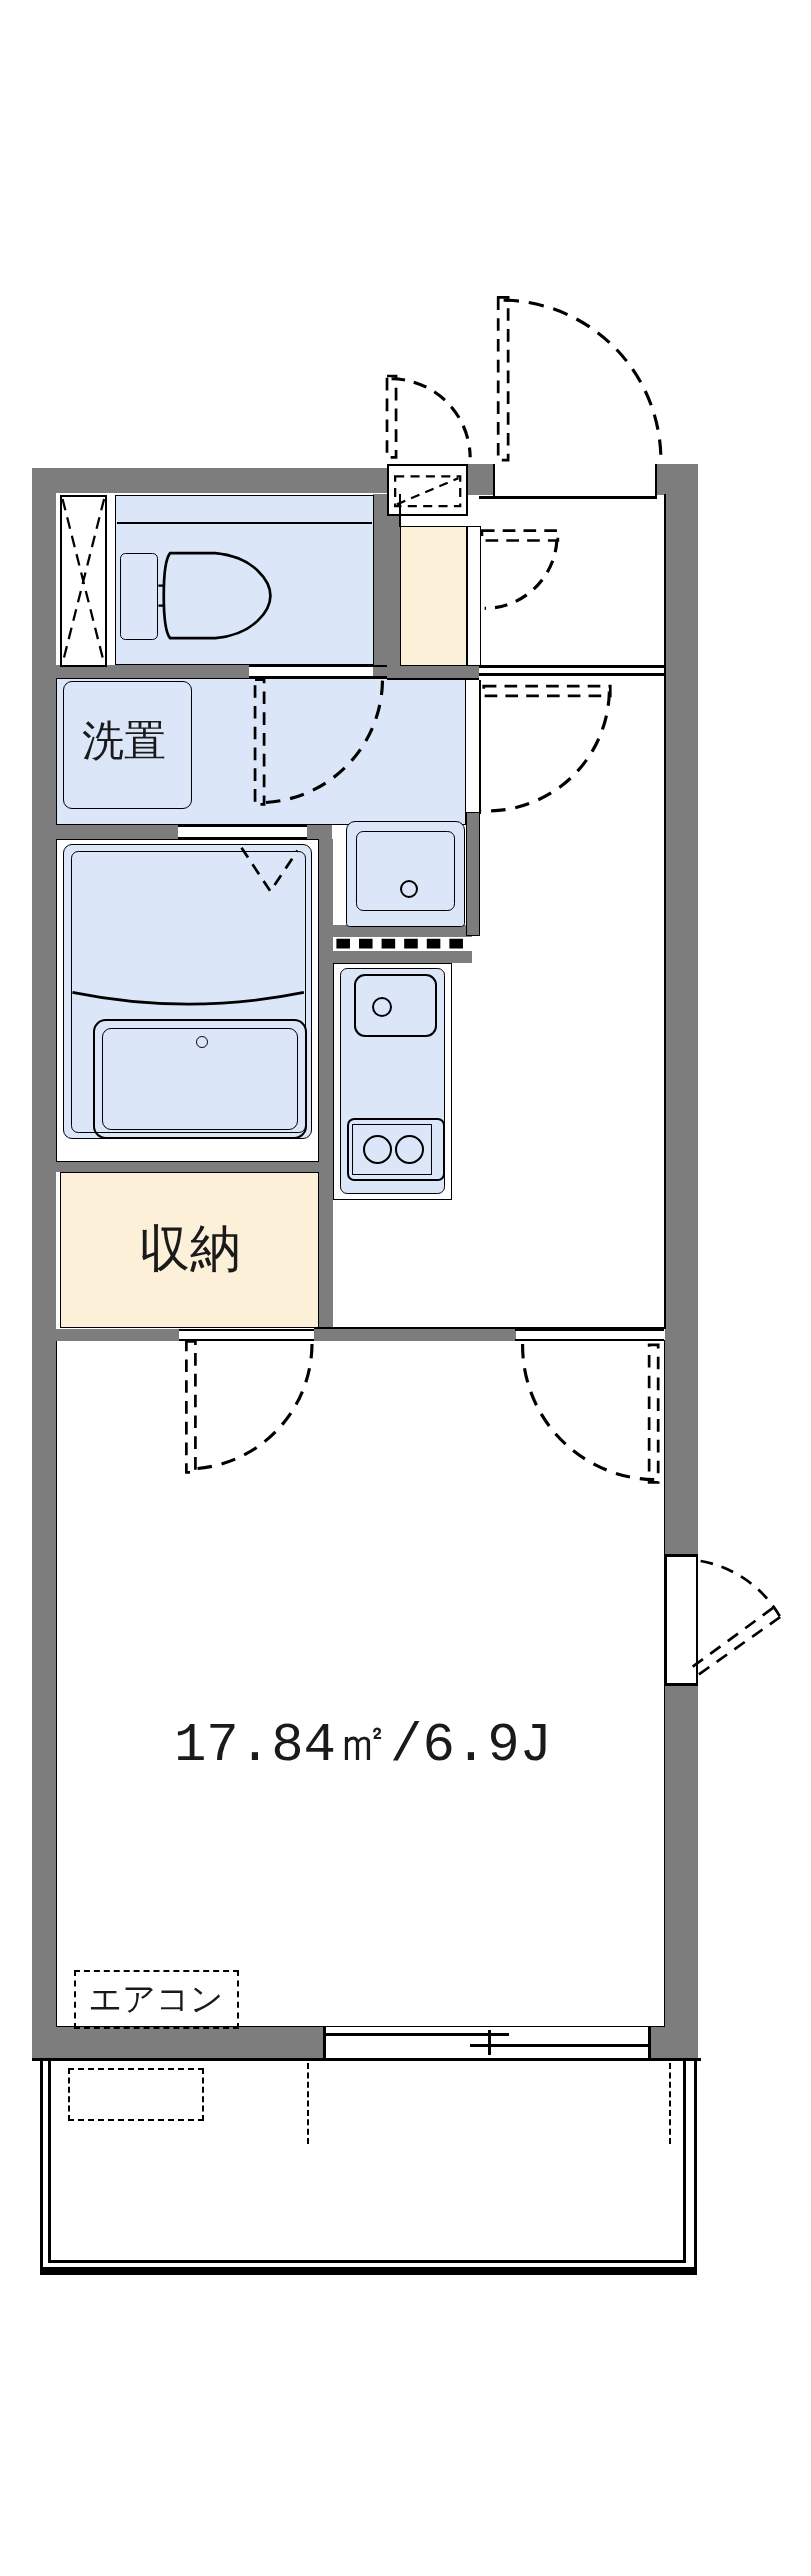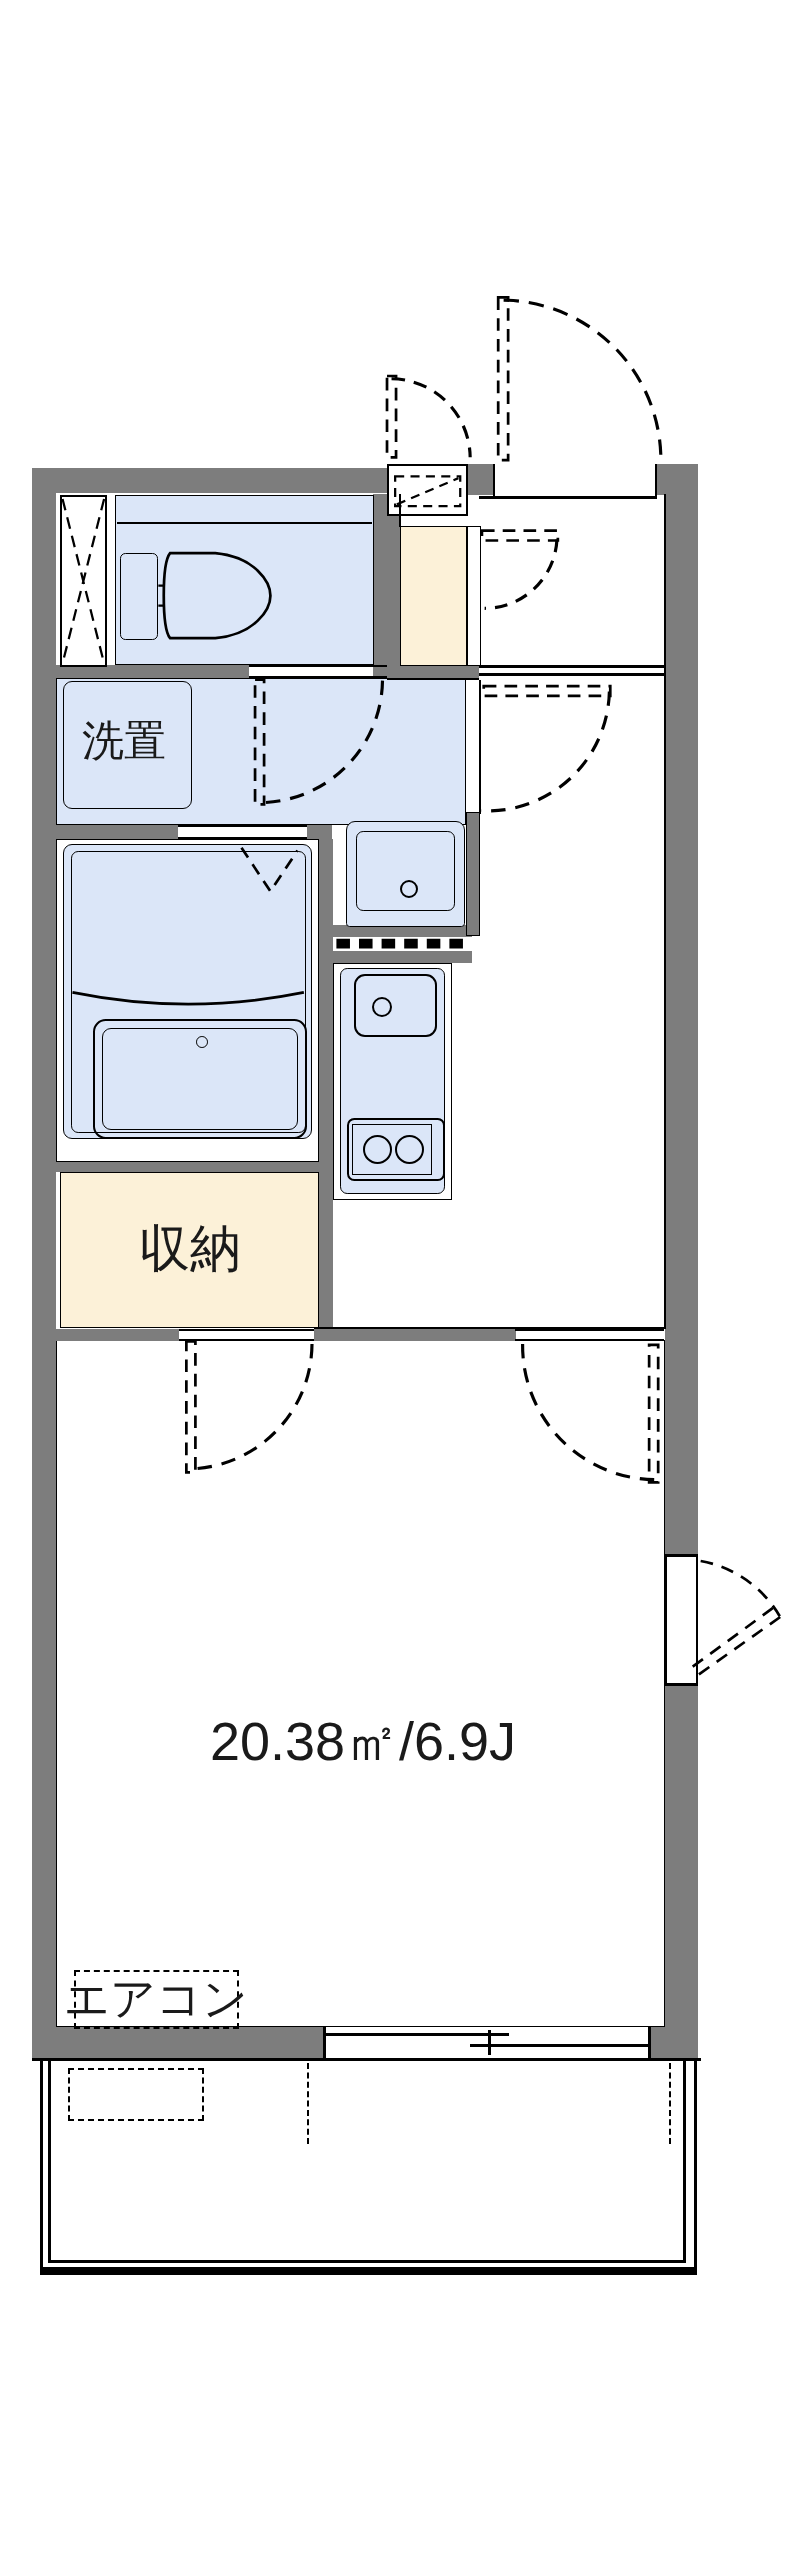--- a/index.html
+++ b/index.html
@@ -1,20 +1,20 @@
 <!DOCTYPE html>
 <html style="--wall: #7d7d7d; --room: #dbe6f8; --cream: #fcf1d8; --line: #000000; --bg: #ffffff;font-size:14.5px"><head>
 <meta charset="utf-8">
 <style>
   :root{
     --wall:#7d7d7d; --room:#dbe6f8; --cream:#fcf1d8; --line:#000; --bg:#fff;
   }
   html,body{margin:0;padding:0;background:var(--bg);}
   .plan{position:relative;width:812px;height:2576px;background:var(--bg);overflow:hidden;
-        font-family:Liberation Sans, sans-serif;color:#111;text-align:center;}
+        font-family:Liberation Mono, monospace;color:#111;text-align:center;}
   .wall{position:absolute;background:var(--wall);}
   .bline{position:absolute;background:var(--line);}
   .room{position:absolute;box-sizing:border-box;border:1.8px solid var(--line);}
   .blue{background:var(--room);}
   .cream{background:var(--cream);}
   .white{background:#fff;}
   .outline{position:absolute;box-sizing:border-box;border:1.8px solid var(--line);background:transparent;}
   .thick{border-width:2.7px;}
   .round{border-radius:9px;}
   .circle{border-radius:50%;}
@@ -164,17 +164,17 @@
     <path d="M80,1098 Q208,1124 336,1098" stroke-width="3"></path>
 
     <path d="M188,612 H238 C282,616 299,644 299,659 C299,674 282,702 238,706 H188 C183,700 181,680 181,659 C181,638 183,618 188,612 Z" stroke-width="3"></path>
     <path d="M175,648 H181 M175,670 H181" stroke-width="2.5"></path>
 
     <path d="M372,1044 H518" stroke-width="11" stroke-dasharray="15 10"></path>
   </svg>
 
   <div class="label z5" style="left:124px;top:741px;font-size:42px;">洗置</div>
   <div class="label z5" style="left:190px;top:1249px;font-size:51px;">収納</div>
-  <div class="label z5" style="left:363px;top:1742px;font-size:54px;">20.38㎡/6.9J</div>
-  <div class="label z5" style="left:156px;top:1999px;font-size:45px;">エアコン</div>
+  <div class="label z5" style="left:363px;top:1742px;font-size:54px;">17.84㎡/6.9J</div>
+  <div class="label z5" style="left:156px;top:1999px;font-size:33px;">エアコン</div>
 
 </div>
 
 
 </body></html>

